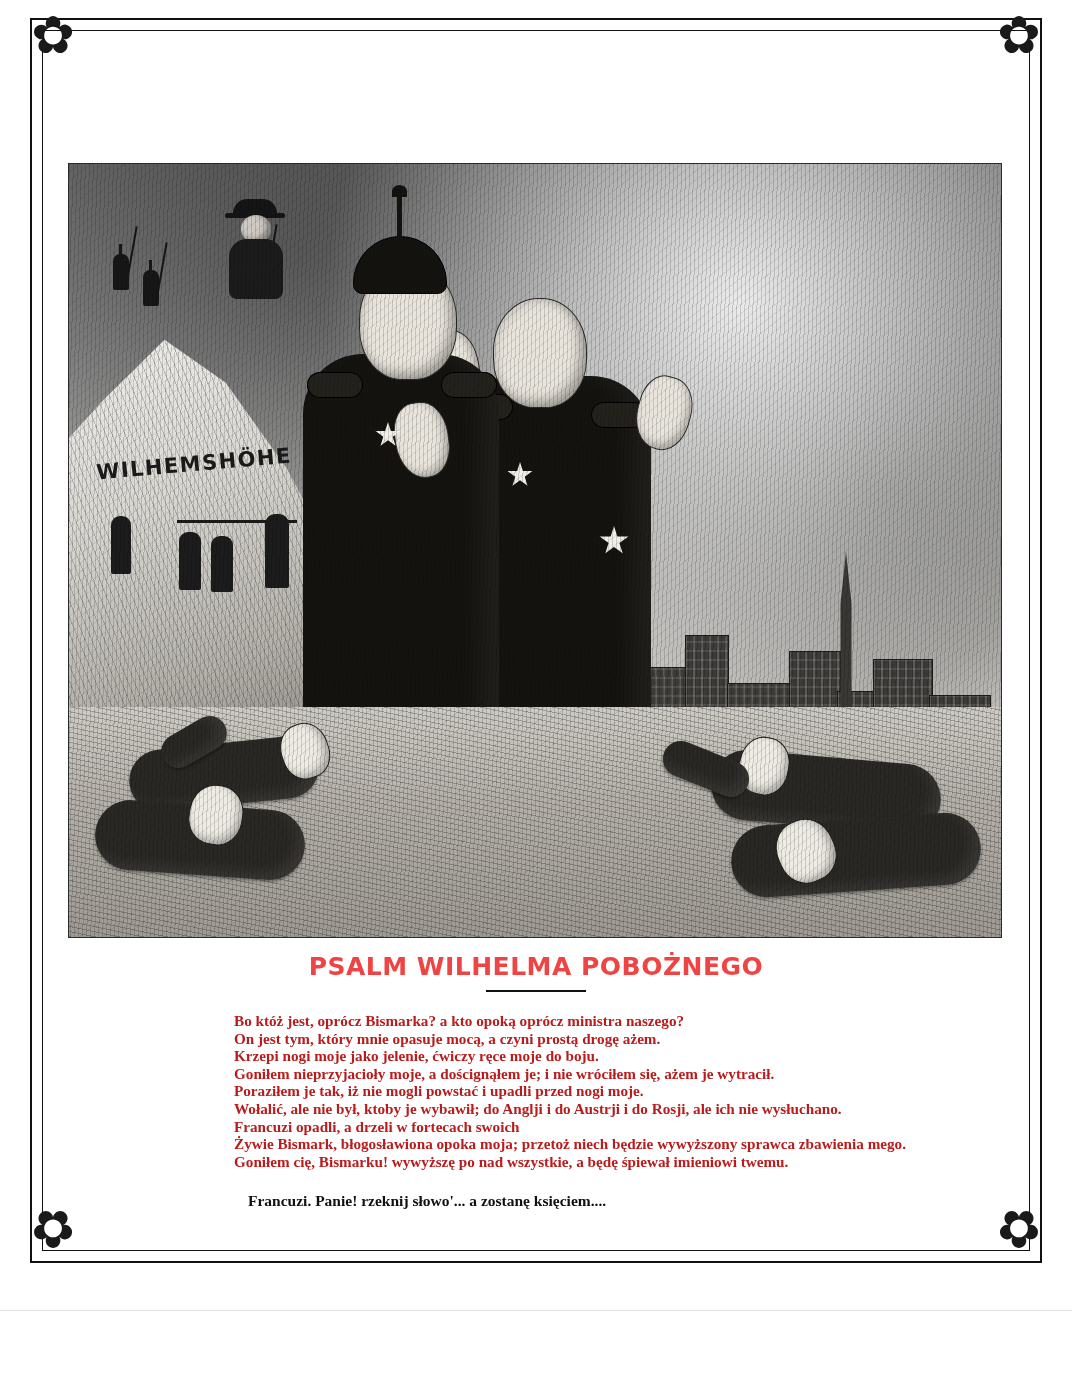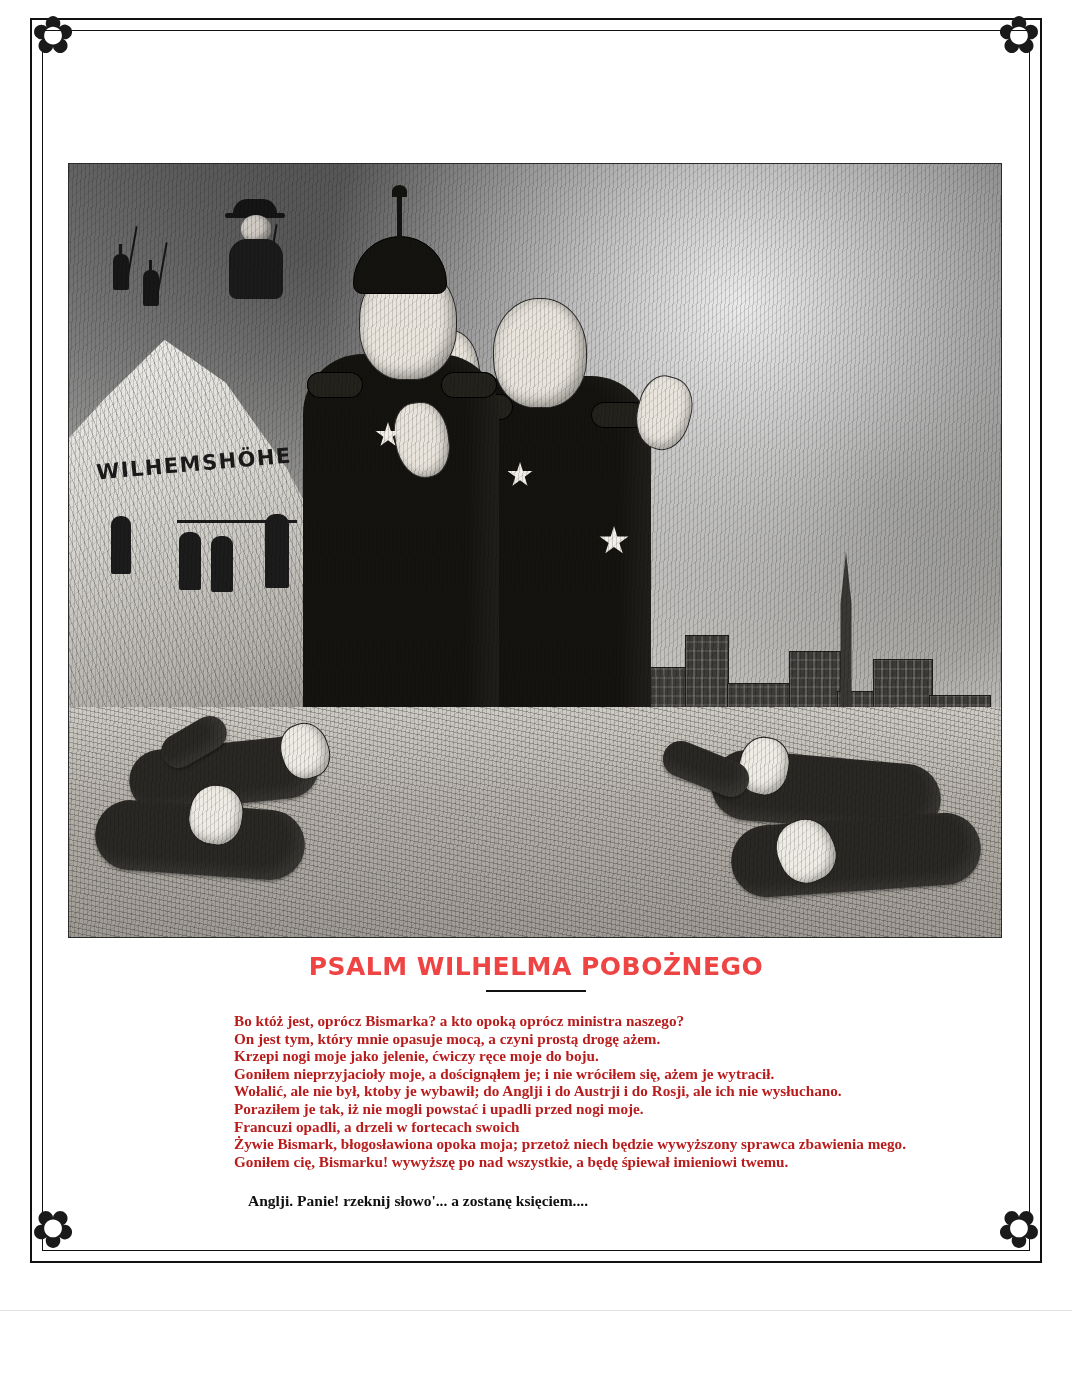--- a/index.html
+++ b/index.html
@@ -447,29 +447,29 @@
   </div>
 
   <div class="psalm-title">PSALM WILHELMA POBOŻNEGO</div>
   <div class="rule"></div>
 
   <div class="verses">
     <div>Bo któż jest, oprócz Bismarka? a kto opoką oprócz ministra naszego?</div>
     <div>On jest tym, który mnie opasuje mocą, a czyni prostą drogę ażem.</div>
     <div>Krzepi nogi moje jako jelenie, ćwiczy ręce moje do boju.</div>
     <div>Goniłem nieprzyjacioły moje, a doścignąłem je; i nie wróciłem się, ażem je wytracił.</div>
+    <div>Poraziłem je tak, iż nie mogli powstać i upadli przed nogi moje.</div>
     <div>Wołalić, ale nie był, ktoby je wybawił; do Anglji i do Austrji i do Rosji, ale ich nie wysłuchano.</div>
-    <div>Poraziłem je tak, iż nie mogli powstać i upadli przed nogi moje.</div>
     <div>Francuzi opadli, a drzeli w fortecach swoich</div>
     <div>Żywie Bismark, błogosławiona opoka moja; przetoż niech będzie wywyższony sprawca zbawienia mego.</div>
     <div>Goniłem cię, Bismarku! wywyższę po nad wszystkie, a będę śpiewał imieniowi twemu.</div>
   </div>
 
   <div class="bismark-line">
-    <b>Anglji.</b><span> Panie! rzeknij słowo'... a zostanę księciem....</span>
+    <b>Francuzi.</b><span> Panie! rzeknij słowo'... a zostanę księciem....</span>
   </div>
 </div>
 
 <div class="alamy-bar">
   
   
   
 </div>
 
 </body></html>

